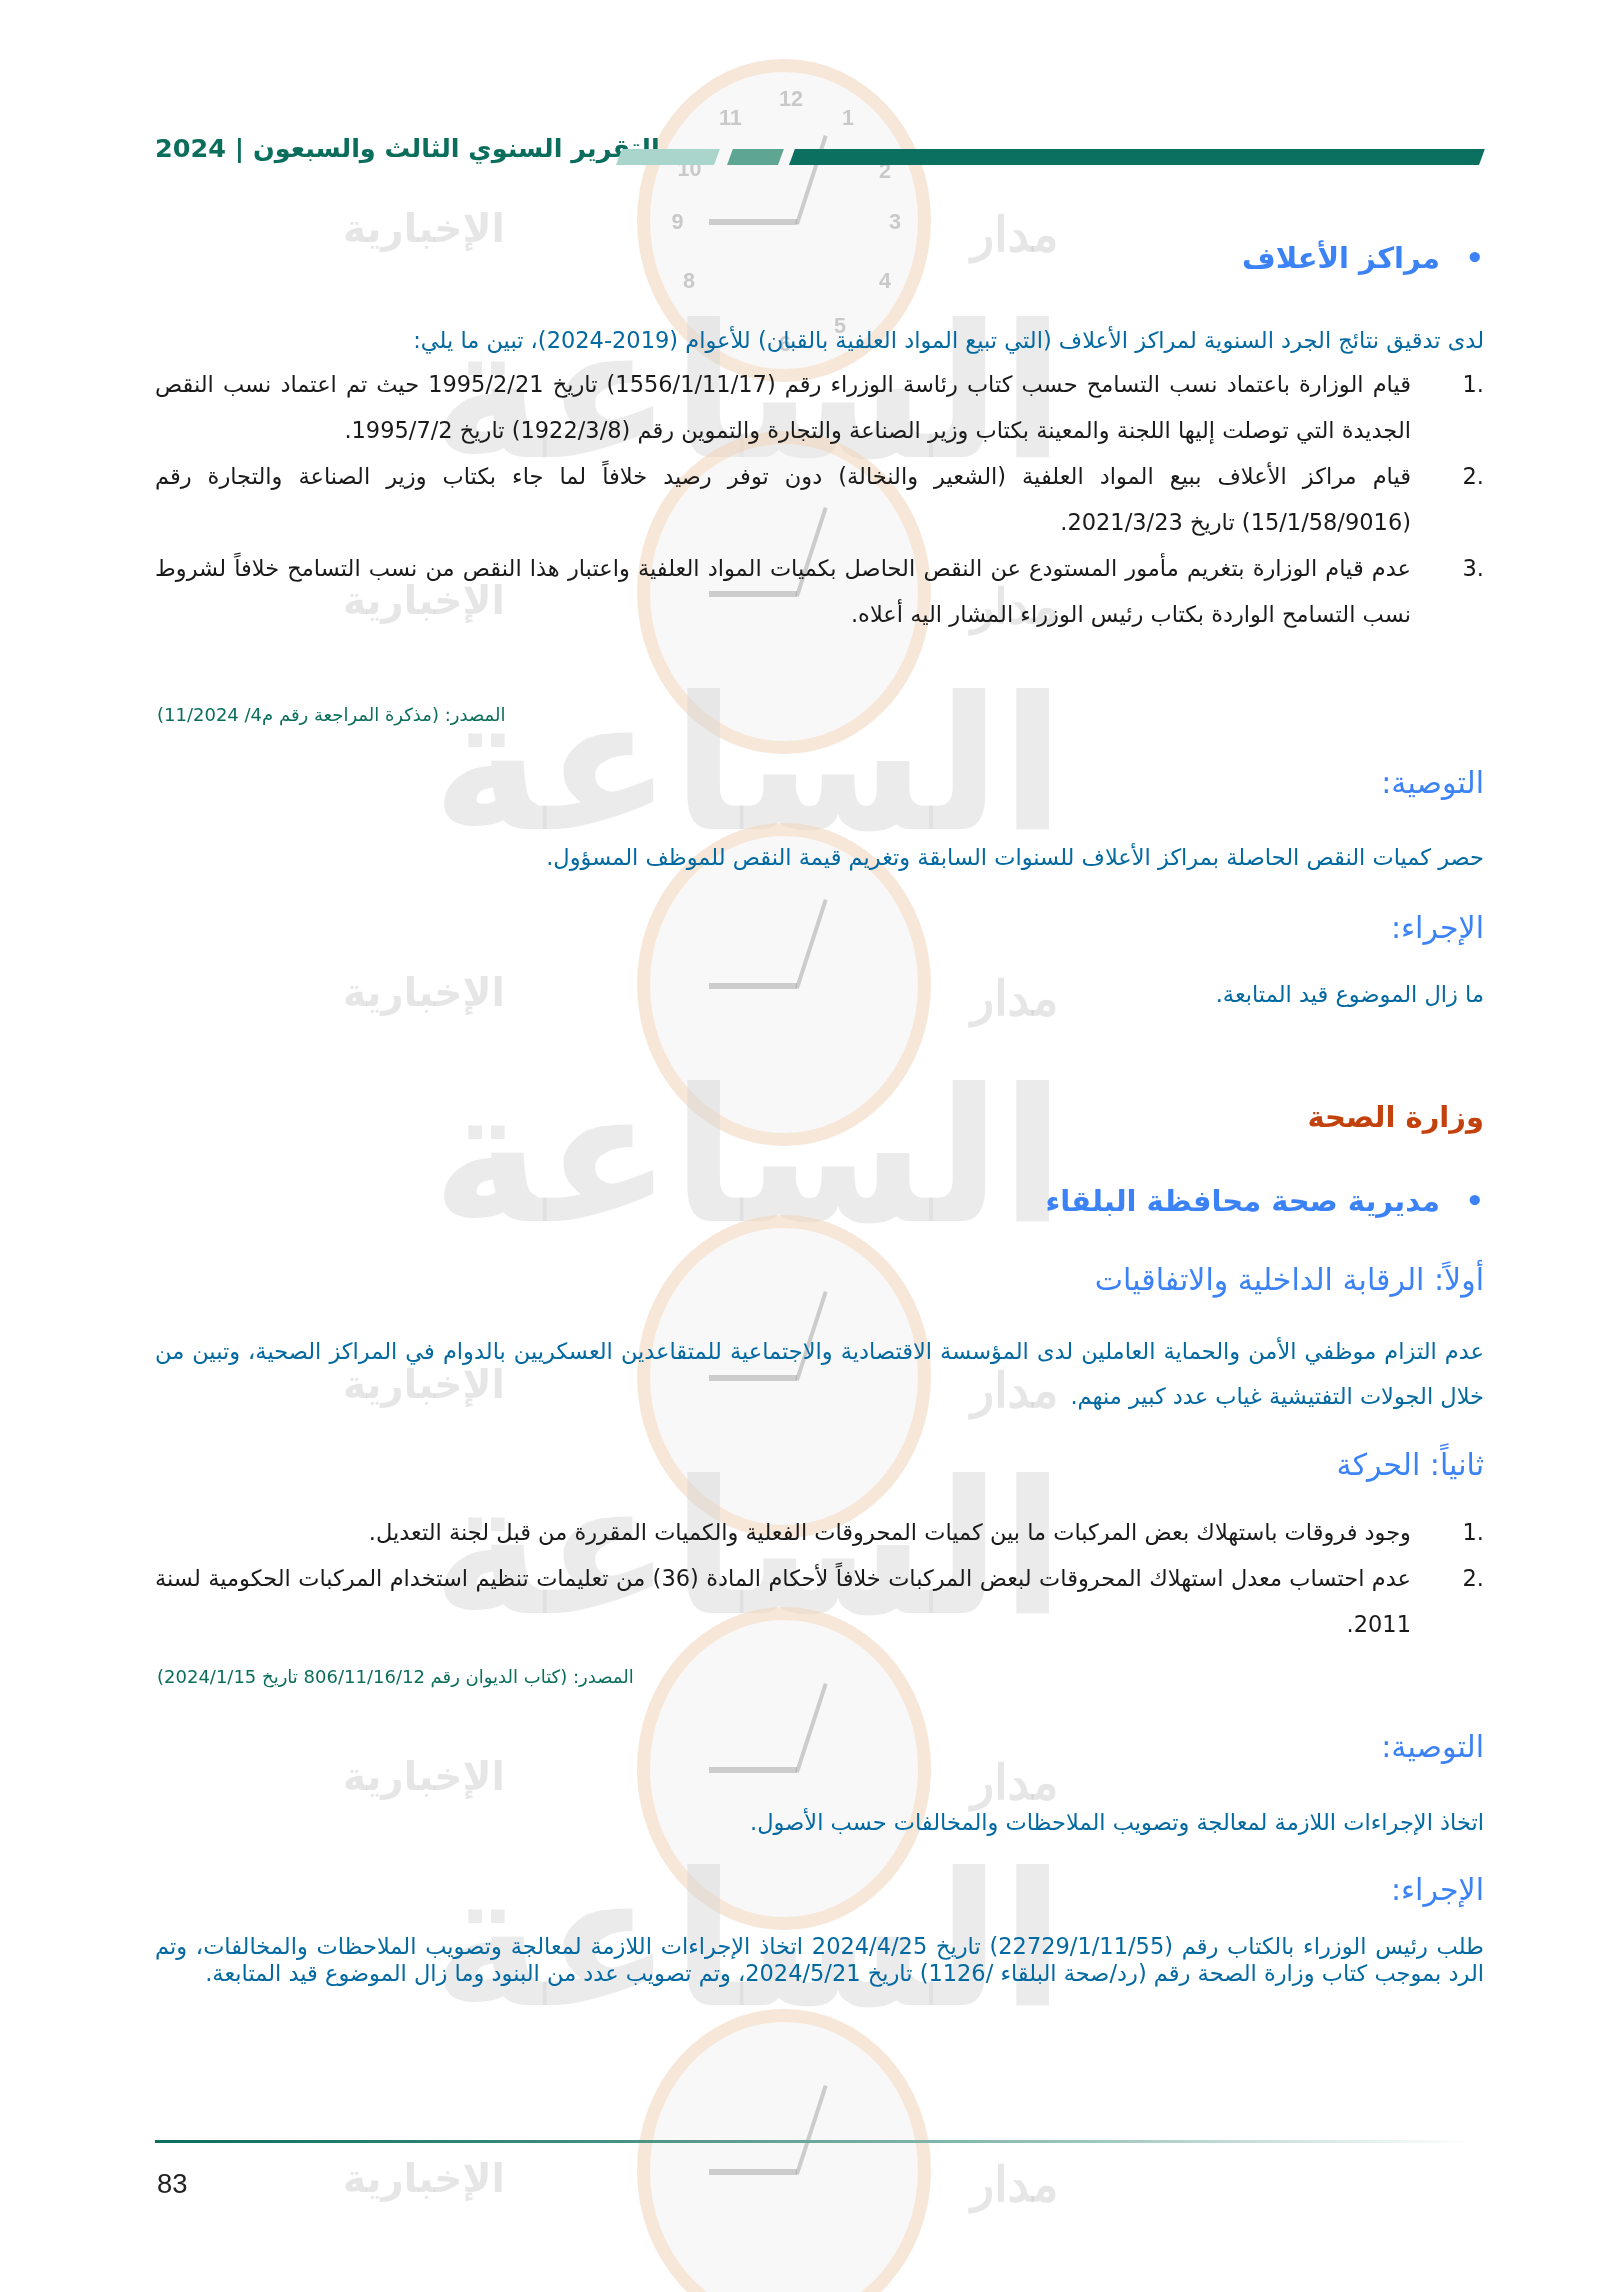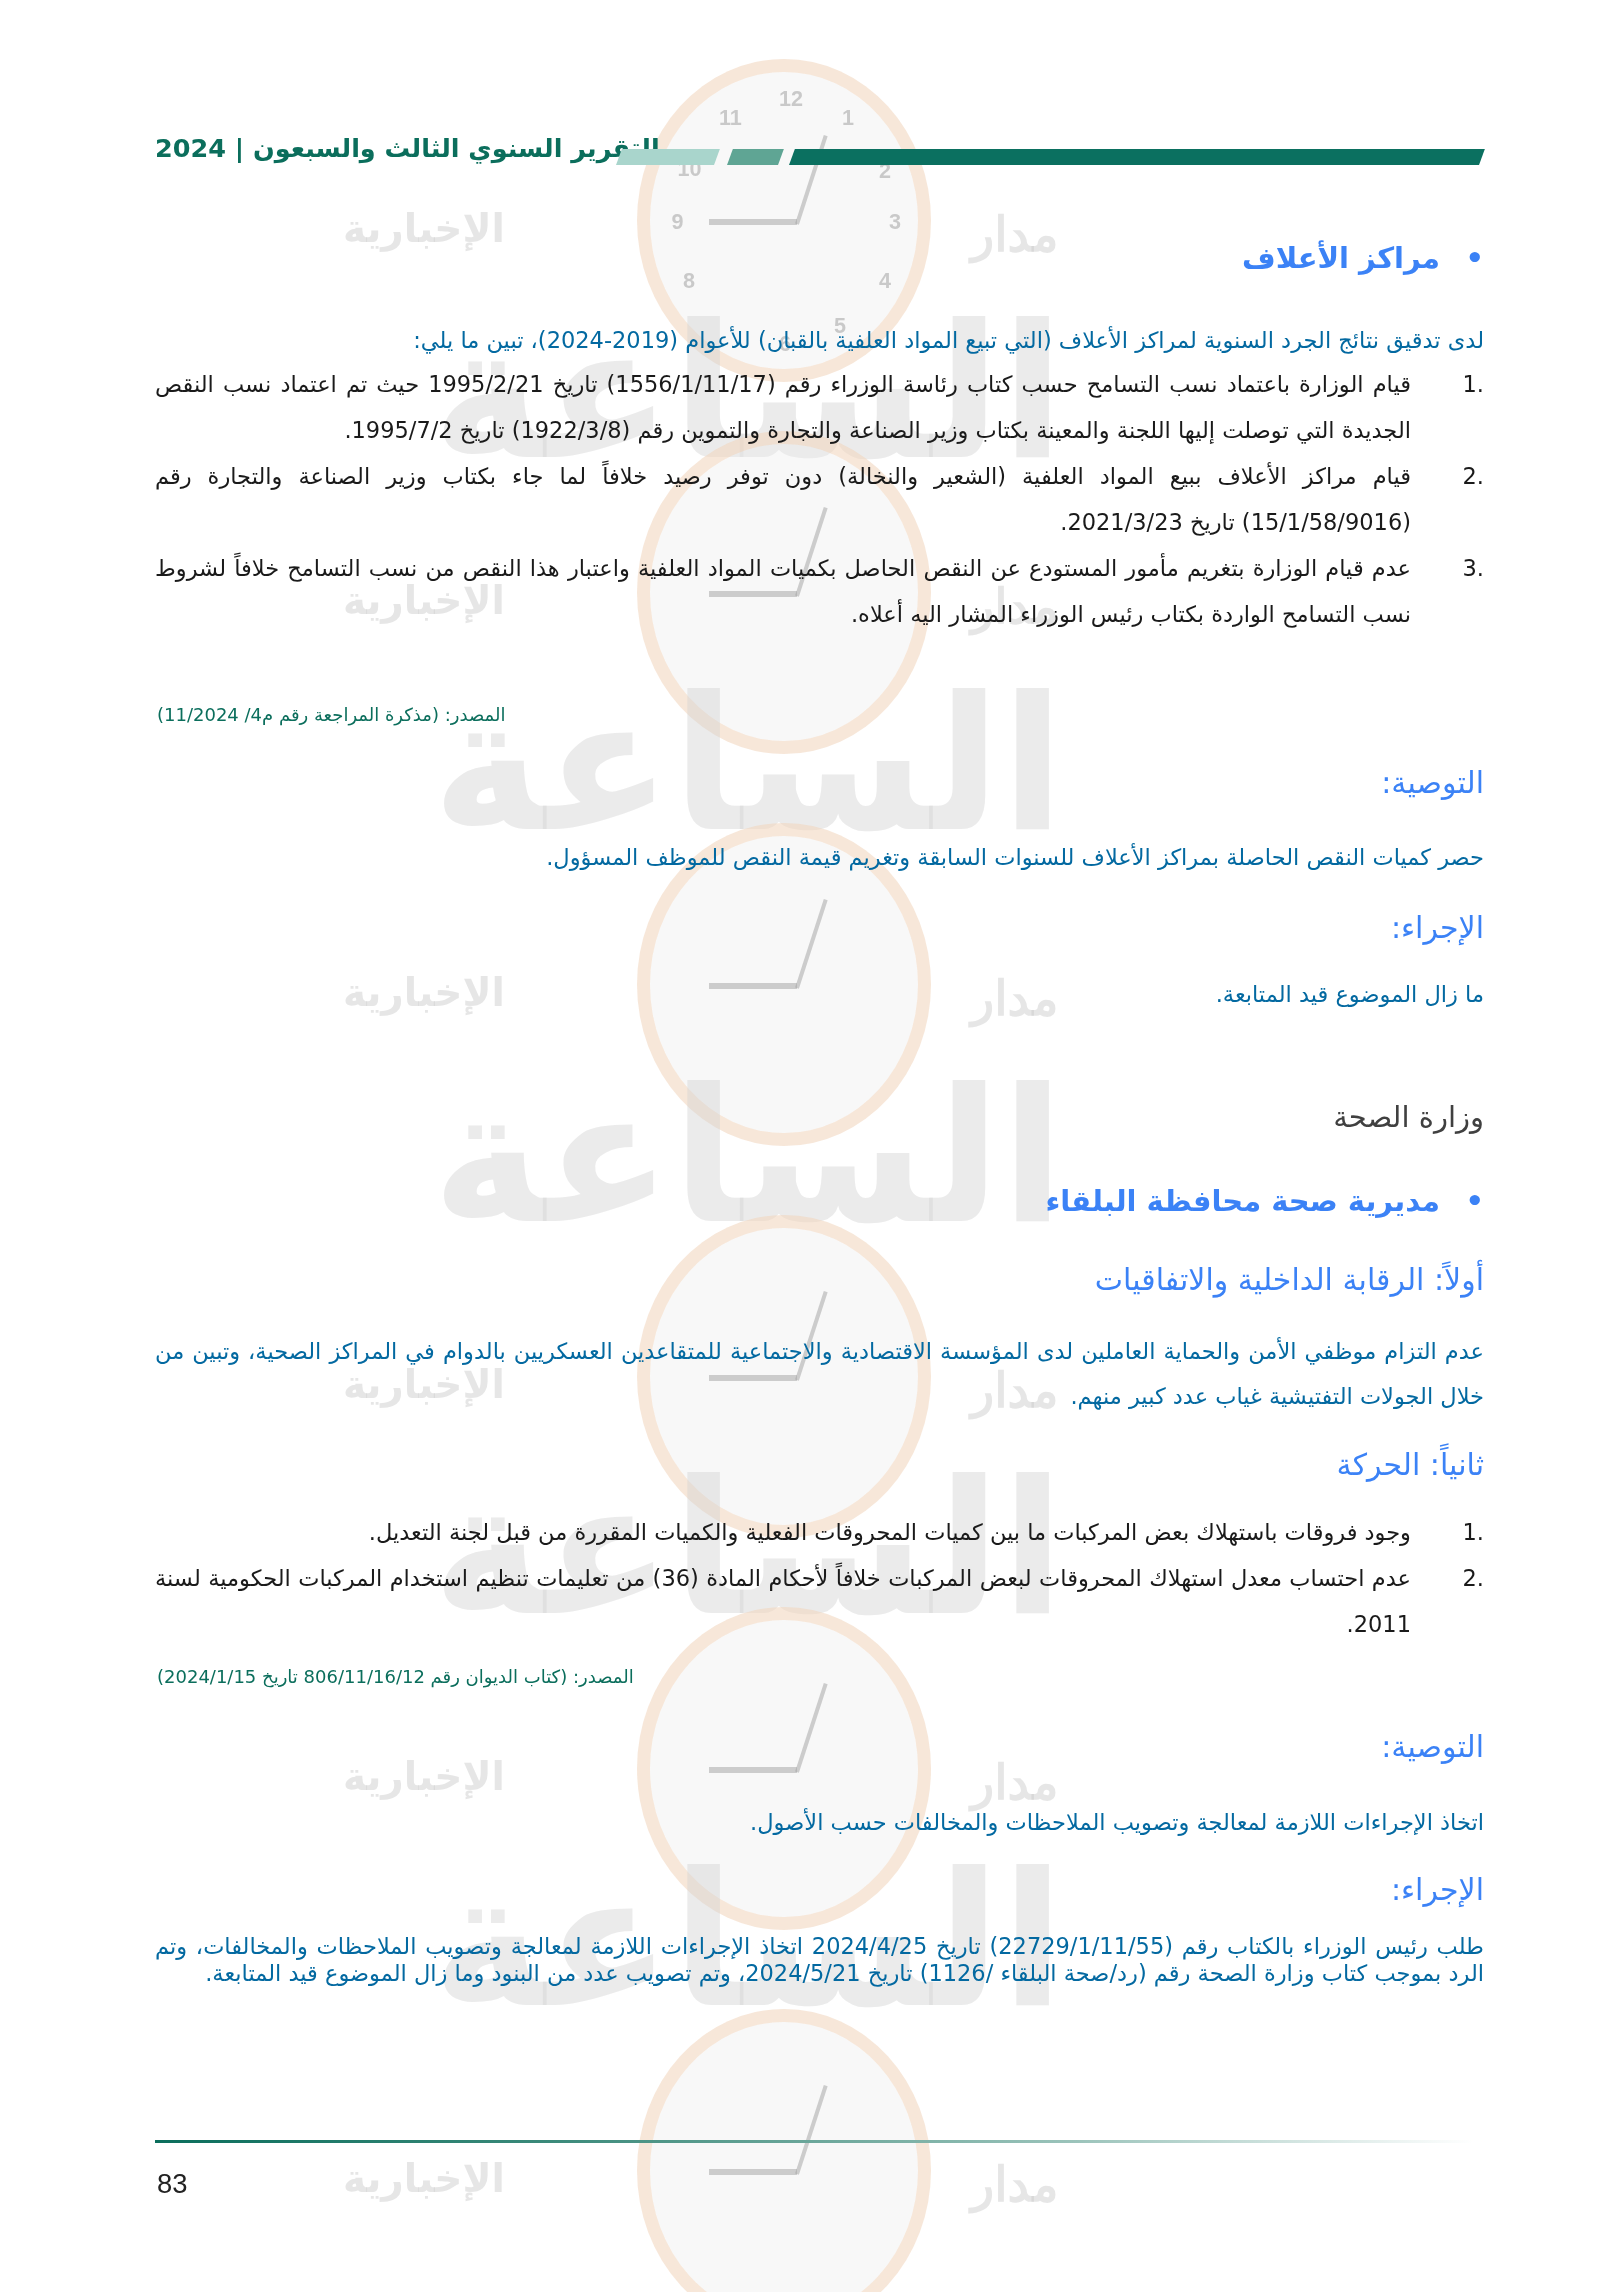--- a/index.html
+++ b/index.html
@@ -62,21 +62,21 @@
   .hb1 { left: 619px; width: 98px; background: #a9d5cc; }
   .hb2 { left: 730px; width: 51px; background: #5fa594; }
   .hb3 { left: 792px; width: 690px; background: #0b7060; }
 
   
   .blk { position: absolute; right: 137px; direction: rtl; text-align: right; }
   .bullet-h {
     font-size: 29px; font-weight: bold; color: #3b82f6;
   }
   .bullet-h .dot { display: inline-block; margin-left: 25.5px; }
-  .section-h { font-size: 29px; font-weight: normal; color: #404040; }
+  .section-h { font-size: 29px; font-weight: bold; color: #c2410c; }
   .sub-h { font-size: 30px; font-weight: normal; color: #3b82f6; }
   .para {
     font-size: 22.5px; line-height: 45px; color: #0369a1;
     text-align: justify; text-align-last: right;
   }
   .list { list-style: none; margin: 0; padding: 0; }
   .list li { position: relative; padding-right: 73px; font-size: 22.5px; line-height: 46px; text-align: justify; text-align-last: right; }
   .list li .num { position: absolute; right: 0; top: 0; direction: ltr; }
   .source {
     font-size: 18px; color: #0b6e5c; white-space: nowrap;

